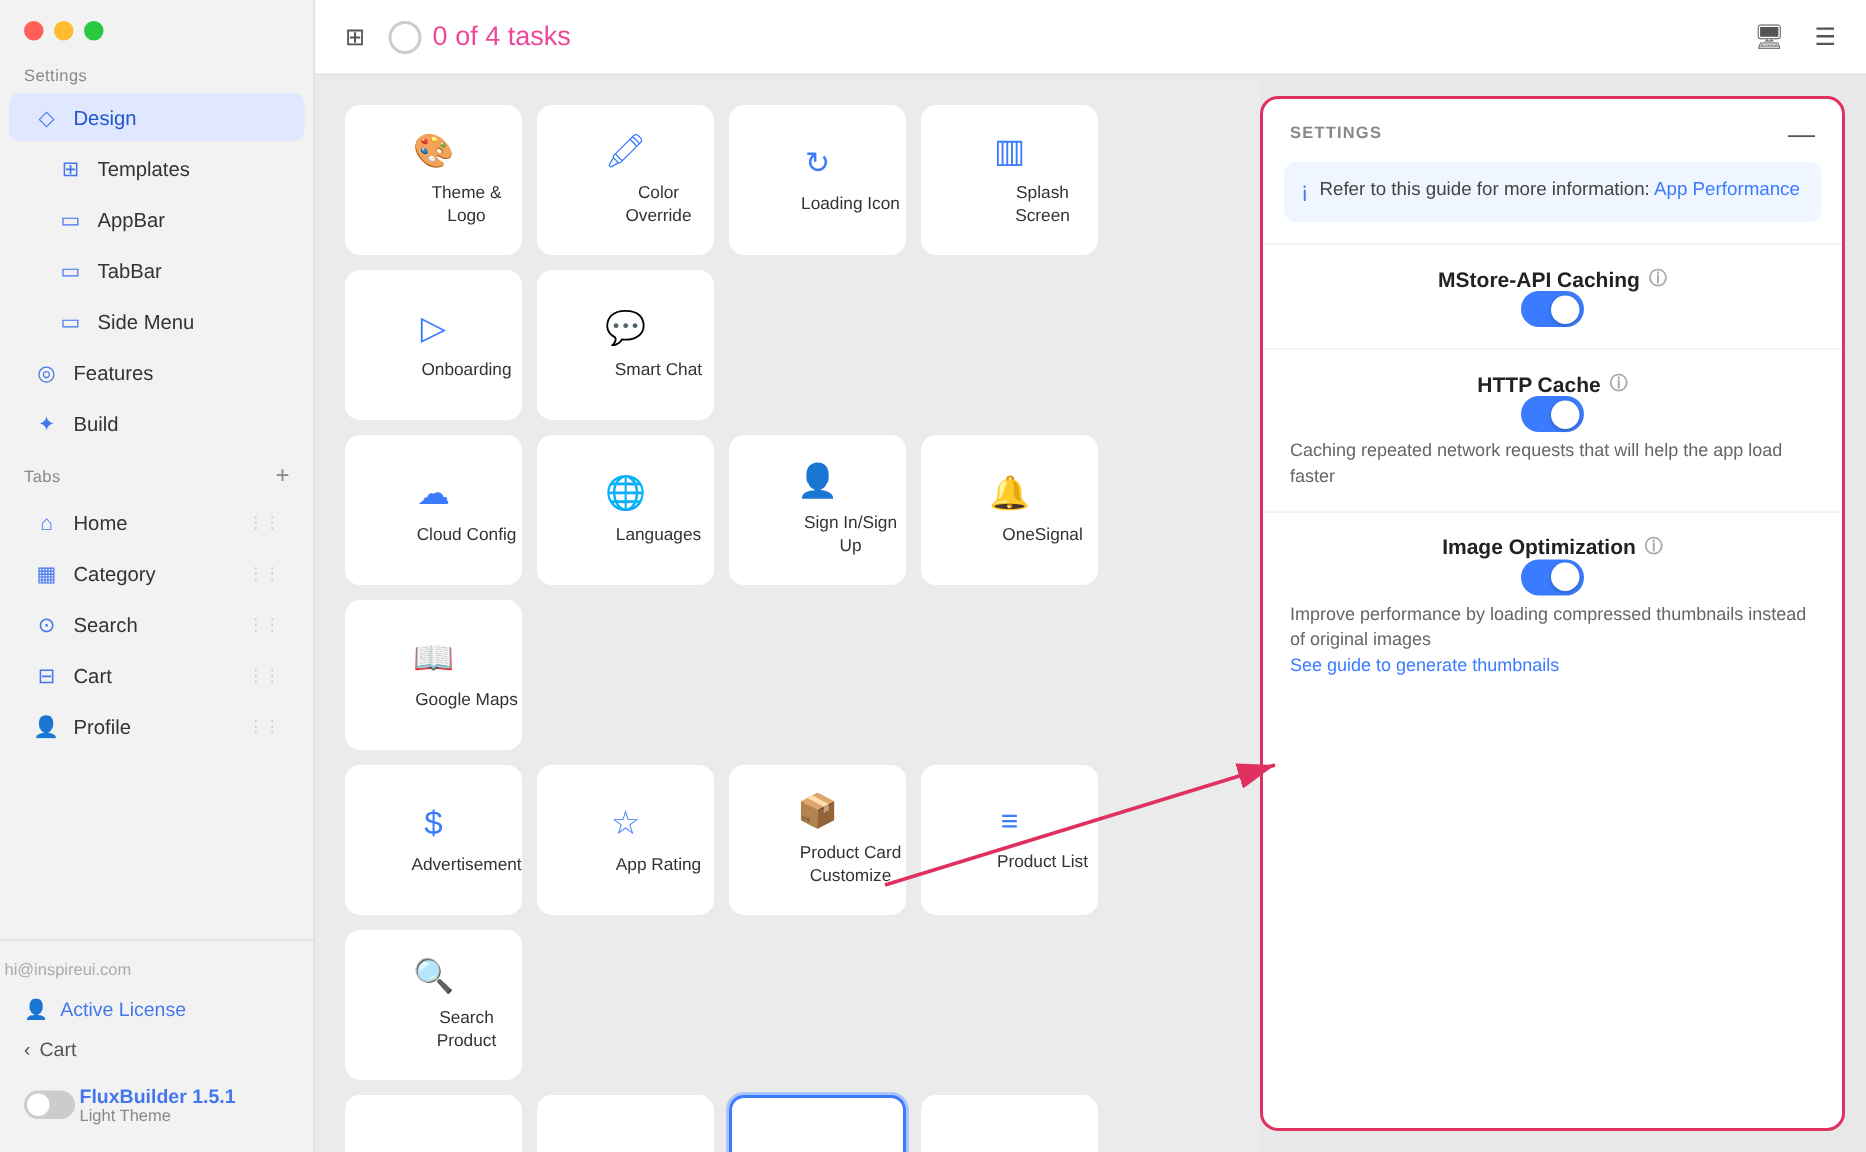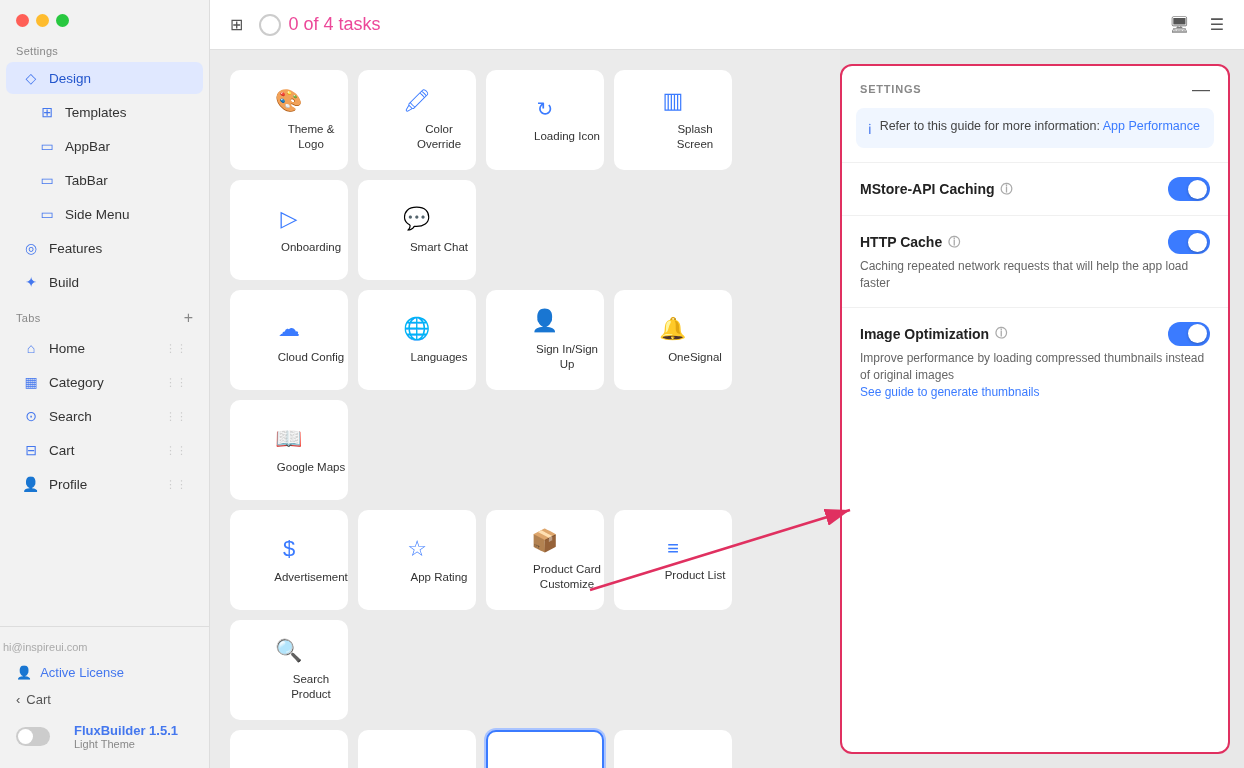--- a/index.html
+++ b/index.html
@@ -38,21 +38,21 @@
     }
     .sidebar-tabs-label { font-size: 11px; color: #888; font-weight: 500; letter-spacing: 0.3px; text-align: center; }
     .sidebar-add-btn { color: #888; font-size: 16px; cursor: pointer; }
 
     .sidebar-bottom { margin-top: auto; padding: 8px 0; border-top: 1px solid #ddd; }
     .sidebar-email { font-size: 11px; color: #aaa; padding: 6px 3px; }
     .sidebar-license-row { display: flex; align-items: center; gap: 8px; padding: 6px 16px; font-size: 13px; color: #4477ee; }
     .sidebar-back-row { display: flex; align-items: center; gap: 6px; padding: 6px 16px; font-size: 13px; color: #555; cursor: pointer; }
 
     .theme-toggle-row {
-      display: flex; align-items: center; gap: 24px; padding: 10px 16px;
+      display: flex; align-items: center; gap: 3px; padding: 10px 16px;
     }
     .toggle-small { width: 34px; height: 19px; background: #ccc; border-radius: 10px; position: relative; cursor: pointer; }
     .toggle-small::after { content: ''; width: 15px; height: 15px; background: white; border-radius: 50%; position: absolute; top: 2px; left: 2px; }
     .theme-text { font-size: 12px; }
     .theme-text .app-name { color: #4477ee; font-weight: 600; font-size: 13px; }
     .theme-text .theme-label { color: #888; font-size: 11px; }
 
     
     .main {
       flex: 1;
@@ -139,21 +139,21 @@
       display: flex; align-items: flex-start; gap: 8px;
     }
     .info-icon { color: #4477ee; font-size: 14px; margin-top: 1px; flex-shrink: 0; }
     .info-text { font-size: 12.5px; color: #444; line-height: 1.4; }
     .info-link { color: #3b7bff; cursor: pointer; }
 
     .settings-row {
       padding: 14px 18px;
       border-top: 1px solid #f0f0f0;
     }
-    .settings-row-header { display: flex; align-items: center; justify-content: space-between; }
+    .settings-row-header { display: flex; align-items: center; justify-content: space-between; flex-direction: column; }
     .settings-row-title { display: flex; align-items: center; gap: 6px; font-size: 14px; font-weight: 600; color: #222; }
     .settings-row-info { color: #aaa; font-size: 12px; cursor: pointer; }
     .settings-row-desc { font-size: 12px; color: #666; margin-top: 4px; line-height: 1.45; }
     .settings-row-link { color: #3b7bff; cursor: pointer; font-size: 12px; }
 
     
     .toggle-switch {
       width: 42px; height: 24px; background: #3b7bff; border-radius: 12px; position: relative; cursor: pointer; flex-shrink: 0;
     }
     .toggle-switch::after {

